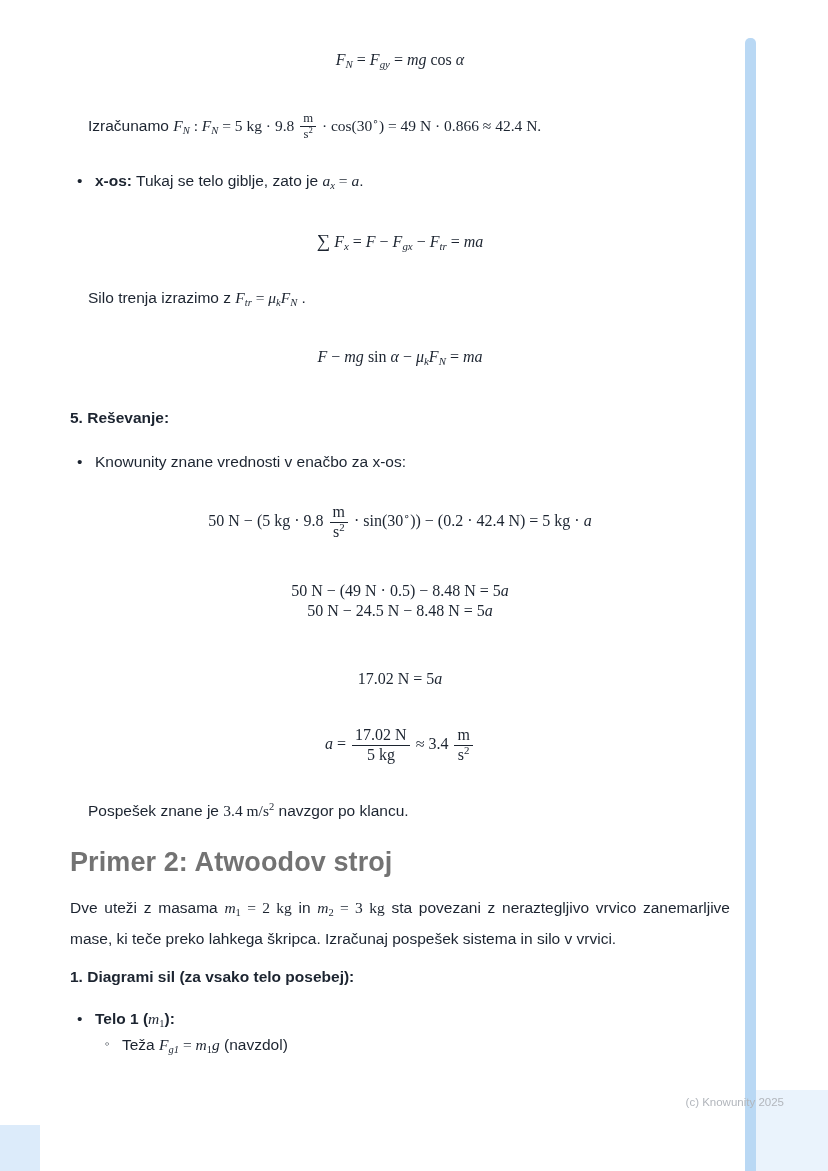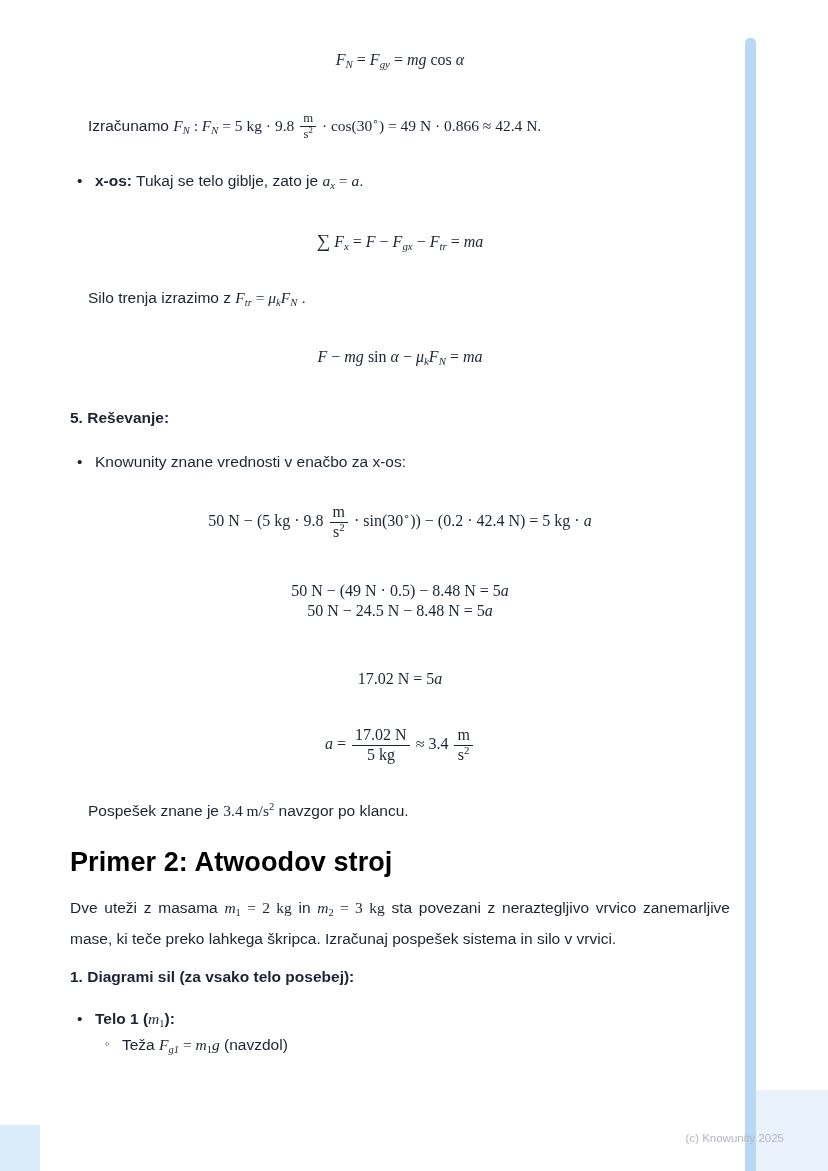--- a/index.html
+++ b/index.html
@@ -37,21 +37,21 @@
   .subbullet .marker { width:17px; flex:0 0 17px; font-size:13px; padding-top:1px; }
 
   .h-bold { font-weight:700; }
   .h1 { font-size:27px; font-weight:800; letter-spacing:0.1px; font-family:"Liberation Sans", sans-serif; }
   .just { text-align:justify; }
 
   .stripe { position:absolute; left:745px; top:38px; width:11px; height:1133px;
             border-radius:5px 5px 0 0; }
   .corner-bl { position:absolute; left:0; bottom:0; width:40px; height:46px; background:#dcebfa; }
   .corner-br { position:absolute; left:756px; top:1090px; right:0; bottom:0; background:#eaf3fc; }
-  .footer { position:absolute; right:44px; top:1132px; font-size:11.5px; color:#b2b6bc; z-index:5; }
+  .footer { position:absolute; right:44px; top:1096px; font-size:11.5px; color:#b2b6bc; z-index:5; }
 </style>
 </head>
 <body>
 
 <div class="page">
 
   <div class="stripe" style="background-color: rgb(185, 216, 244);"></div>
   <div class="corner-bl"></div>
   <div class="corner-br"></div>
 
@@ -84,21 +84,21 @@
     <div class="eq" style="margin-top:40px"><span class="mr">50 N − (49 N · 0.5) − 8.48 N = 5</span><span class="mi">a</span></div>
 
     <div class="eq" style=""><span class="mr">50 N − 24.5 N − 8.48 N = 5</span><span class="mi">a</span></div>
 
     <div class="eq" style="margin-top:48px"><span class="mr">17.02 N = 5</span><span class="mi">a</span></div>
 
     <div class="eq" style="margin-top:38px"><span class="mi">a</span><span class="mr"> = </span><span class="frac"><span class="fnum"><span class="mr">17.02 N</span></span><span class="fden"><span class="mr">5 kg</span></span></span><span class="mr"> ≈ 3.4 </span><span class="frac"><span class="fnum"><span class="mr">m</span></span><span class="fden"><span class="mr">s</span><sup class="mr">2</sup></span></span></div>
 
     <p class="ind" style="margin-top:36px"><span>Pospešek znane je </span><span class="mr">3.4 m/s</span><sup class="mr">2</sup><span> navzgor po klancu.</span></p>
 
-    <h1 class="h1" style="margin: 26px 0px 0px; color: #000000;">Primer 2: Atwoodov stroj</h1>
+    <h1 class="h1" style="margin: 26px 0px 0px; color: #737373;">Primer 2: Atwoodov stroj</h1>
 
     <p class="just" style="margin-top:14px; line-height:2.0"><span>Dve uteži z masama </span><span class="mi">m</span><sub class="mr">1</sub><span class="mr"> = 2 kg</span><span> in </span><span class="mi">m</span><sub class="mr">2</sub><span class="mr"> = 3 kg</span><span> sta povezani z neraztegljivo vrvico zanemarljive mase, ki teče preko lahkega škripca. Izračunaj pospešek sistema in silo v vrvici.</span></p>
 
     <div class="h-bold" style="margin-top:14px">1. Diagrami sil (za vsako telo posebej):</div>
 
     <div class="bullet" style="margin-top:22px">
       <span class="marker">•</span>
       <span class="btext"><span class="b">Telo 1 (</span><span class="mi">m</span><sub class="mr">1</sub><span class="b">):</span></span>
     </div>
 

